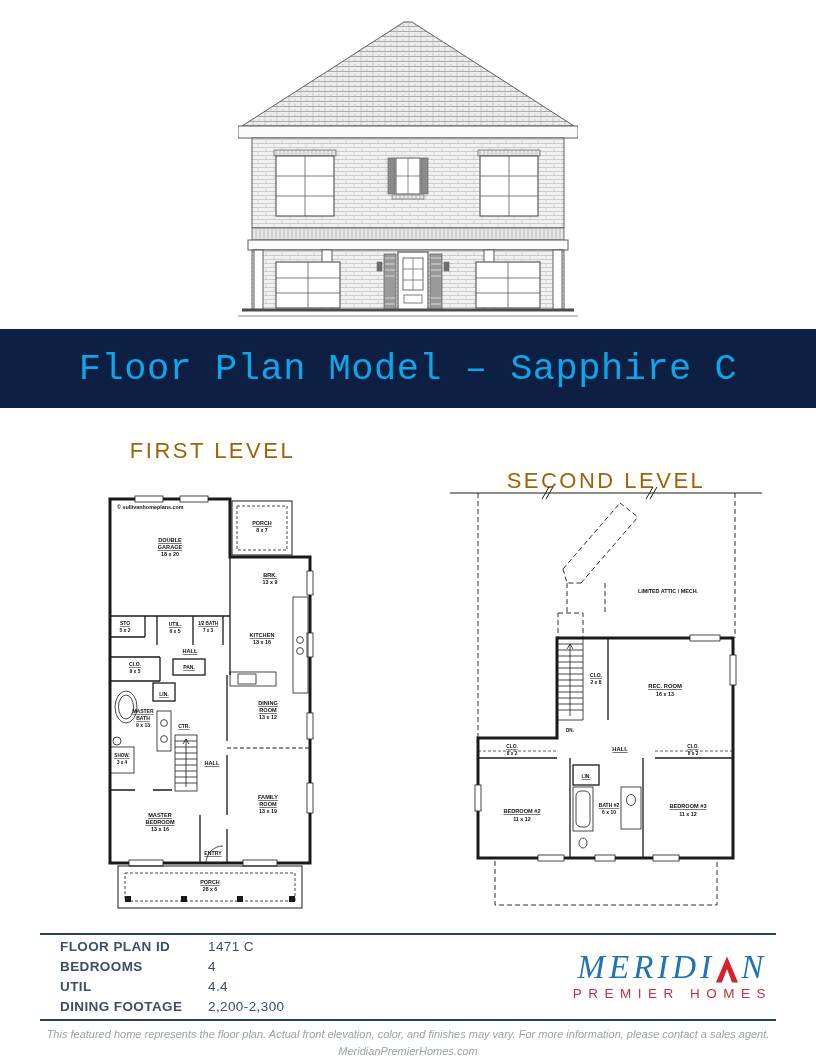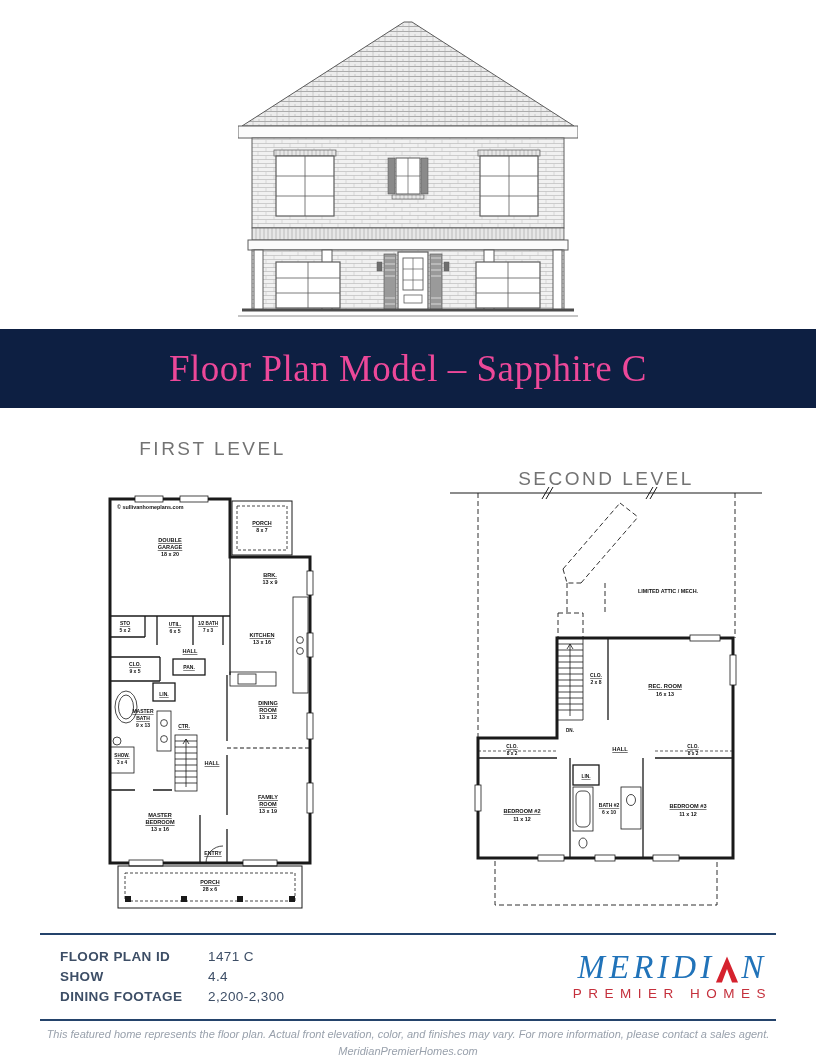--- a/index.html
+++ b/index.html
@@ -1,24 +1,24 @@
 <!DOCTYPE html>
 <html><head>
 <meta charset="utf-8">
 <style>
   html,body{margin:0;padding:0;background:#ffffff;}
   .page{position:relative;width:816px;height:1056px;background:#ffffff;overflow:hidden;
         font-family:"Liberation Sans",sans-serif;}
   
   .banner{position:absolute;left:0;top:329px;width:816px;height:79px;background:#0d1f42;
           display:flex;align-items:center;justify-content:center;}
-  .banner h1{margin:0;font-family:Liberation Serif, serif;font-weight:400;
-             font-size:37px;color:#ec4899;letter-spacing:.5px;}
-  
-  .level-heading{position:absolute;top:438px;color:#737373;font-size:19px;
+  .banner h1{margin:0;font-family:Liberation Mono, monospace;font-weight:400;
+             font-size:37px;color:#0ea5e9;letter-spacing:.5px;}
+  
+  .level-heading{position:absolute;top:438px;color:#a16207;font-size:22px;
                  letter-spacing:2.5px;font-weight:400;text-align:center;}
   .level-heading.first{left:105px;width:215px;}
   .level-heading.second{left:450px;width:312px;margin-top:30px;}
   
   .plan{position:absolute;}
   .plan text{font-family:"Liberation Sans",sans-serif;font-weight:bold;fill:#111;}
   
   .details{position:absolute;left:40px;top:933px;width:736px;
            border-top:2px solid #24436b;border-bottom:2px solid #24436b;
            display:flex;justify-content:space-between;align-items:center;
@@ -316,21 +316,25 @@
     </g>
   </svg>
 
   <div class="details">
     <div class="spec-table">
       <div class="spec-row">
         <span class="spec-label">FLOOR PLAN ID</span>
         <span class="spec-value">1471 C</span>
       </div>
       <div class="spec-row">
-        <span class="spec-label">SHOW</span>
+        <span class="spec-label">BEDROOMS</span>
+        <span class="spec-value">4</span>
+      </div>
+      <div class="spec-row">
+        <span class="spec-label">UTIL</span>
         <span class="spec-value">4.4</span>
       </div>
       <div class="spec-row">
         <span class="spec-label">DINING FOOTAGE</span>
         <span class="spec-value">2,200-2,300</span>
       </div>
     </div>
     <div class="logo">
       <div class="logo-word">
         <span>MERIDI</span>

